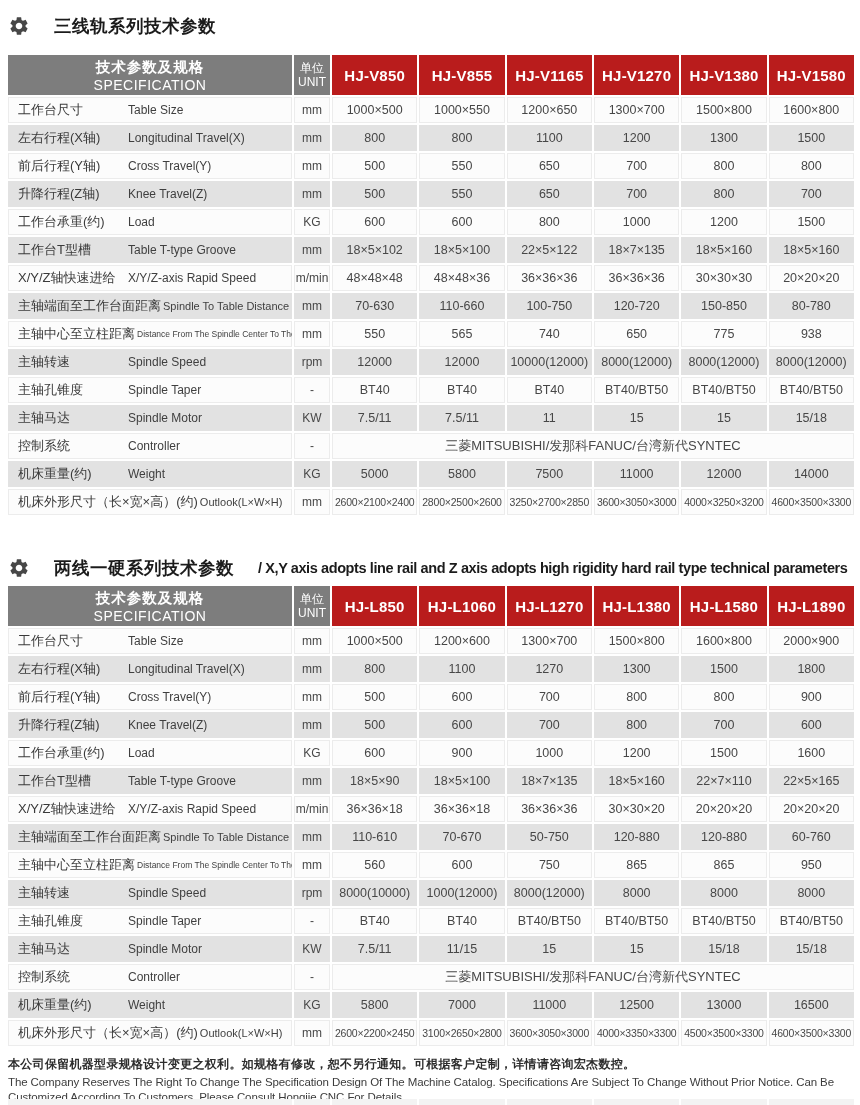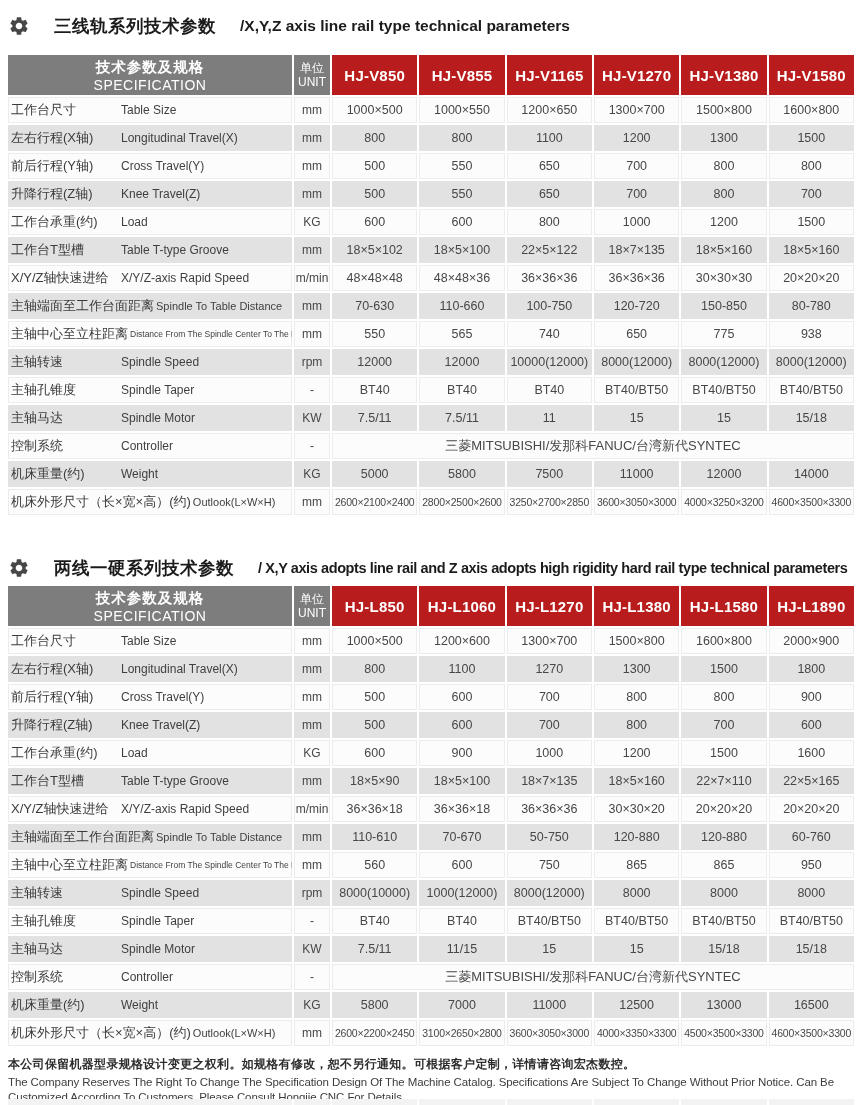--- a/index.html
+++ b/index.html
@@ -26,21 +26,21 @@
   .hcell.spec .l1 { font-size:14.5px; font-weight:bold; letter-spacing:1px; }
   .hcell.spec .l2 { font-size:14px; letter-spacing:0.5px; }
   .hcell.unit { width:38px; background:#7d7d7d; font-size:12px; line-height:1.2; }
   .hcell.model { flex:1; background:#b91c1c; font-weight:bold; font-size:15px; letter-spacing:0.2px; }
 
   .trow { display:flex; height:26px; margin-top:2px; }
   .cell { border-right:2px solid #fff; display:flex; align-items:center; justify-content:center;
           background:#fcfcfc; box-shadow:inset 0 0 0 1px #ececec; color:#474747; font-size:12.5px; white-space:nowrap; overflow:hidden; }
   .cell:last-child { border-right:none; }
   .trow.alt .cell { background:#e2e2e2; box-shadow:none; }
-  .cell.label { width:286px; justify-content:flex-start; padding-left:3px; }
+  .cell.label { width:286px; justify-content:flex-start; padding-left:10px; }
   .cell.label .cn { font-size:13px; color:#3a3a3a; flex:0 0 auto; min-width:108px; }
   .cell.label .en { color:#3f3f3f; margin-left:2px; }
   .cell.unit { width:38px; font-size:12px; }
   .cell.val { flex:1; font-size:12.5px; }
   .cell.val.tiny { font-size:10.5px; letter-spacing:-0.2px; }
   .cell.spanval { flex:6; font-size:13px; }
 
   
   .footer { margin-top:10px; width:846px; }
   .footer-cn { font-size:12px; font-weight:bold; color:#2d2d2d; letter-spacing:0.3px; }
@@ -58,21 +58,20 @@
 <body>
 
 <div class="sheet">
   <div class="content">
 
     <div class="title-row">
       <svg class="gear" viewBox="0 0 24 24">
         <path fill="#474747" d="M19.14,12.94c0.04-0.3,0.06-0.61,0.06-0.94c0-0.32-0.02-0.64-0.07-0.94l2.03-1.58c0.18-0.14,0.23-0.41,0.12-0.61l-1.92-3.32c-0.12-0.22-0.37-0.29-0.59-0.22l-2.39,0.96c-0.5-0.38-1.03-0.7-1.62-0.94L14.4,2.81c-0.04-0.24-0.24-0.41-0.48-0.41h-3.84c-0.24,0-0.43,0.17-0.47,0.41L9.25,5.35C8.66,5.59,8.12,5.92,7.63,6.29L5.24,5.33c-0.22-0.08-0.47,0-0.59,0.22L2.74,8.87C2.62,9.08,2.66,9.34,2.86,9.48l2.03,1.58C4.84,11.36,4.8,11.69,4.8,12s0.02,0.64,0.07,0.94l-2.03,1.58c-0.18,0.14-0.23,0.41-0.12,0.61l1.92,3.32c0.12,0.22,0.37,0.29,0.59,0.22l2.39-0.96c0.5,0.38,1.03,0.7,1.62,0.94l0.36,2.54c0.05,0.24,0.24,0.41,0.48,0.41h3.84c0.24,0,0.44-0.17,0.47-0.41l0.36-2.54c0.59-0.24,1.13-0.56,1.62-0.94l2.39,0.96c0.22,0.08,0.47,0,0.59-0.22l1.92-3.32c0.12-0.22,0.07-0.47-0.12-0.61L19.14,12.94z M12,15.6c-1.98,0-3.6-1.62-3.6-3.6s1.62-3.6,3.6-3.6s3.6,1.62,3.6,3.6S13.98,15.6,12,15.6z"></path>
       </svg>
       <span class="title-cn">三线轨系列技术参数</span>
-        <span class="title-en">/X,Y,Z axis line rail type technical parameters</span>
     </div>
 
     <div class="spec-table">
       <div class="thead">
         <div class="hcell spec">
           <div class="l1">技术参数及规格</div>
           <div class="l2">SPECIFICATION</div>
         </div>
         <div class="hcell unit">
           <div>单位</div>

